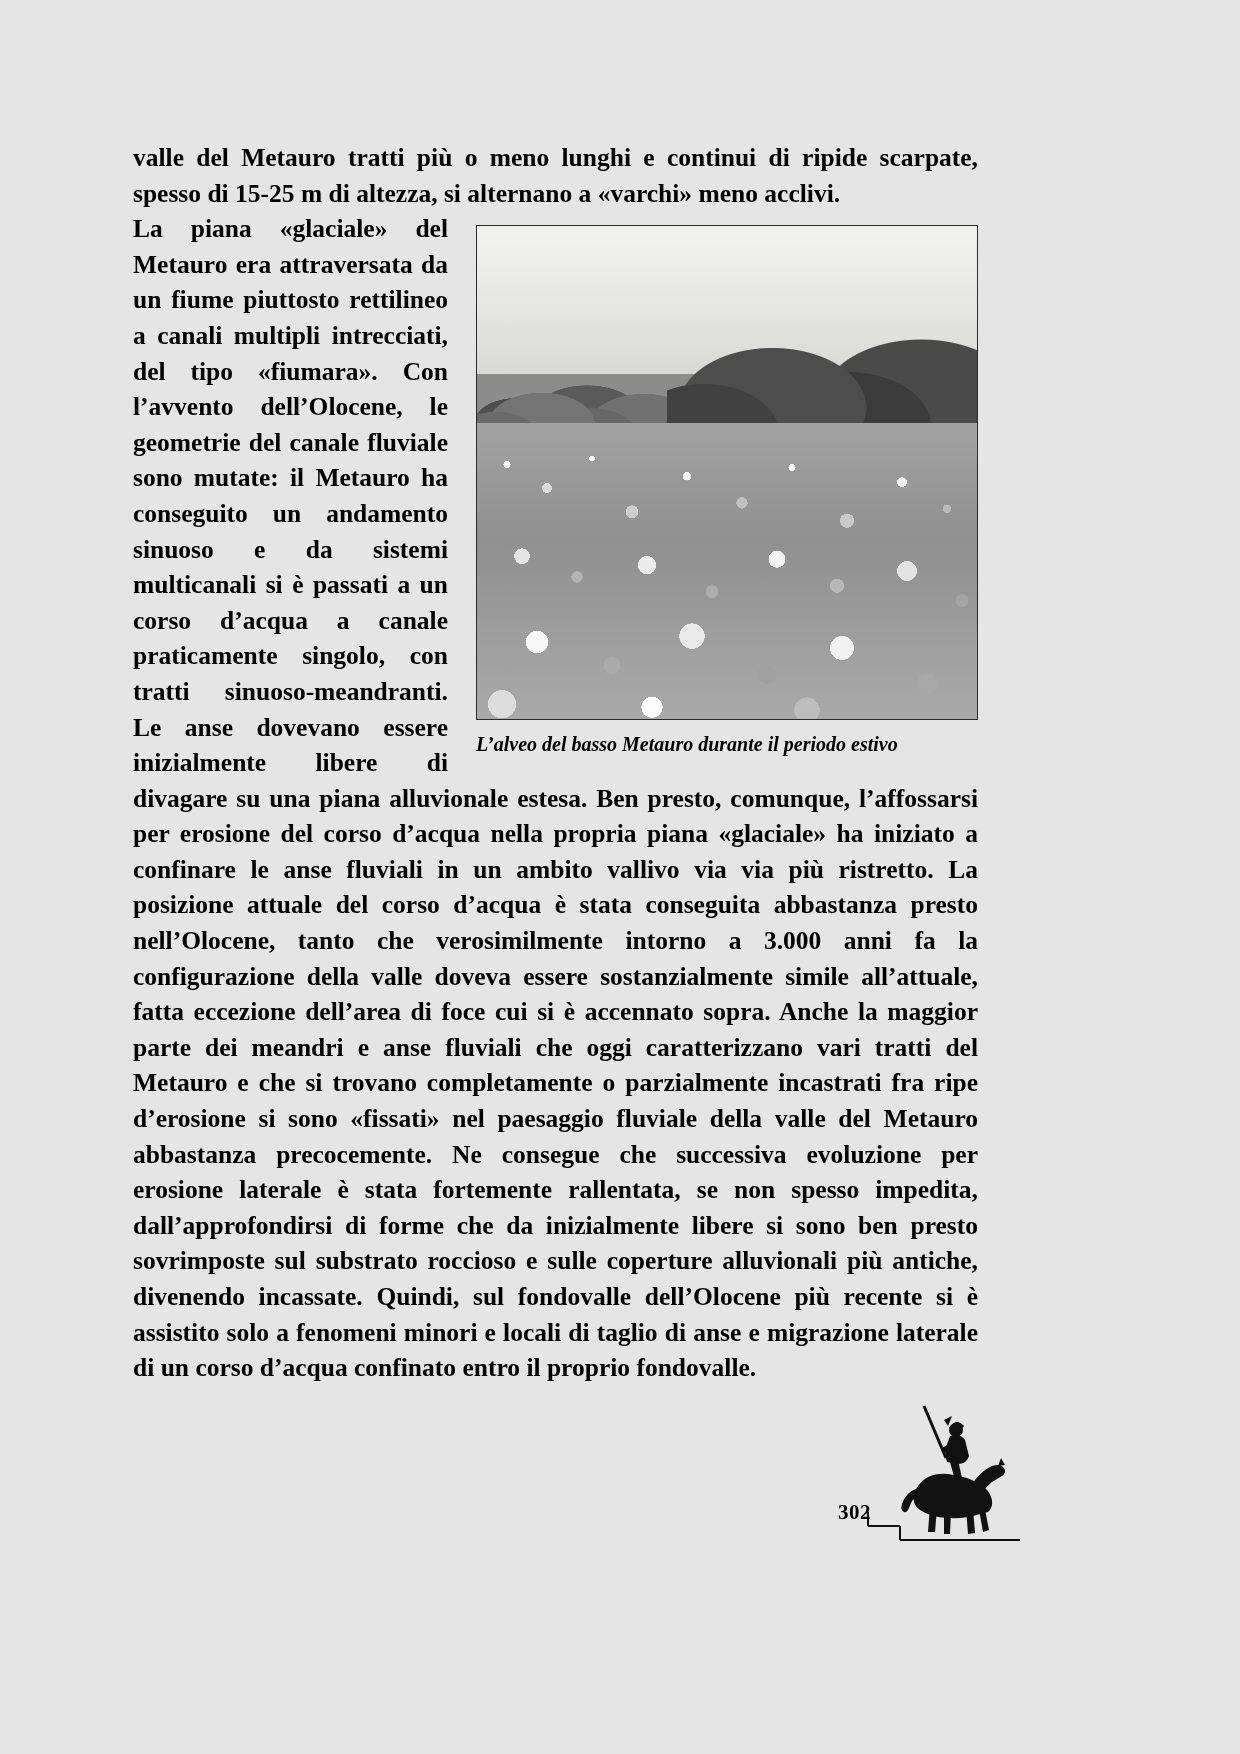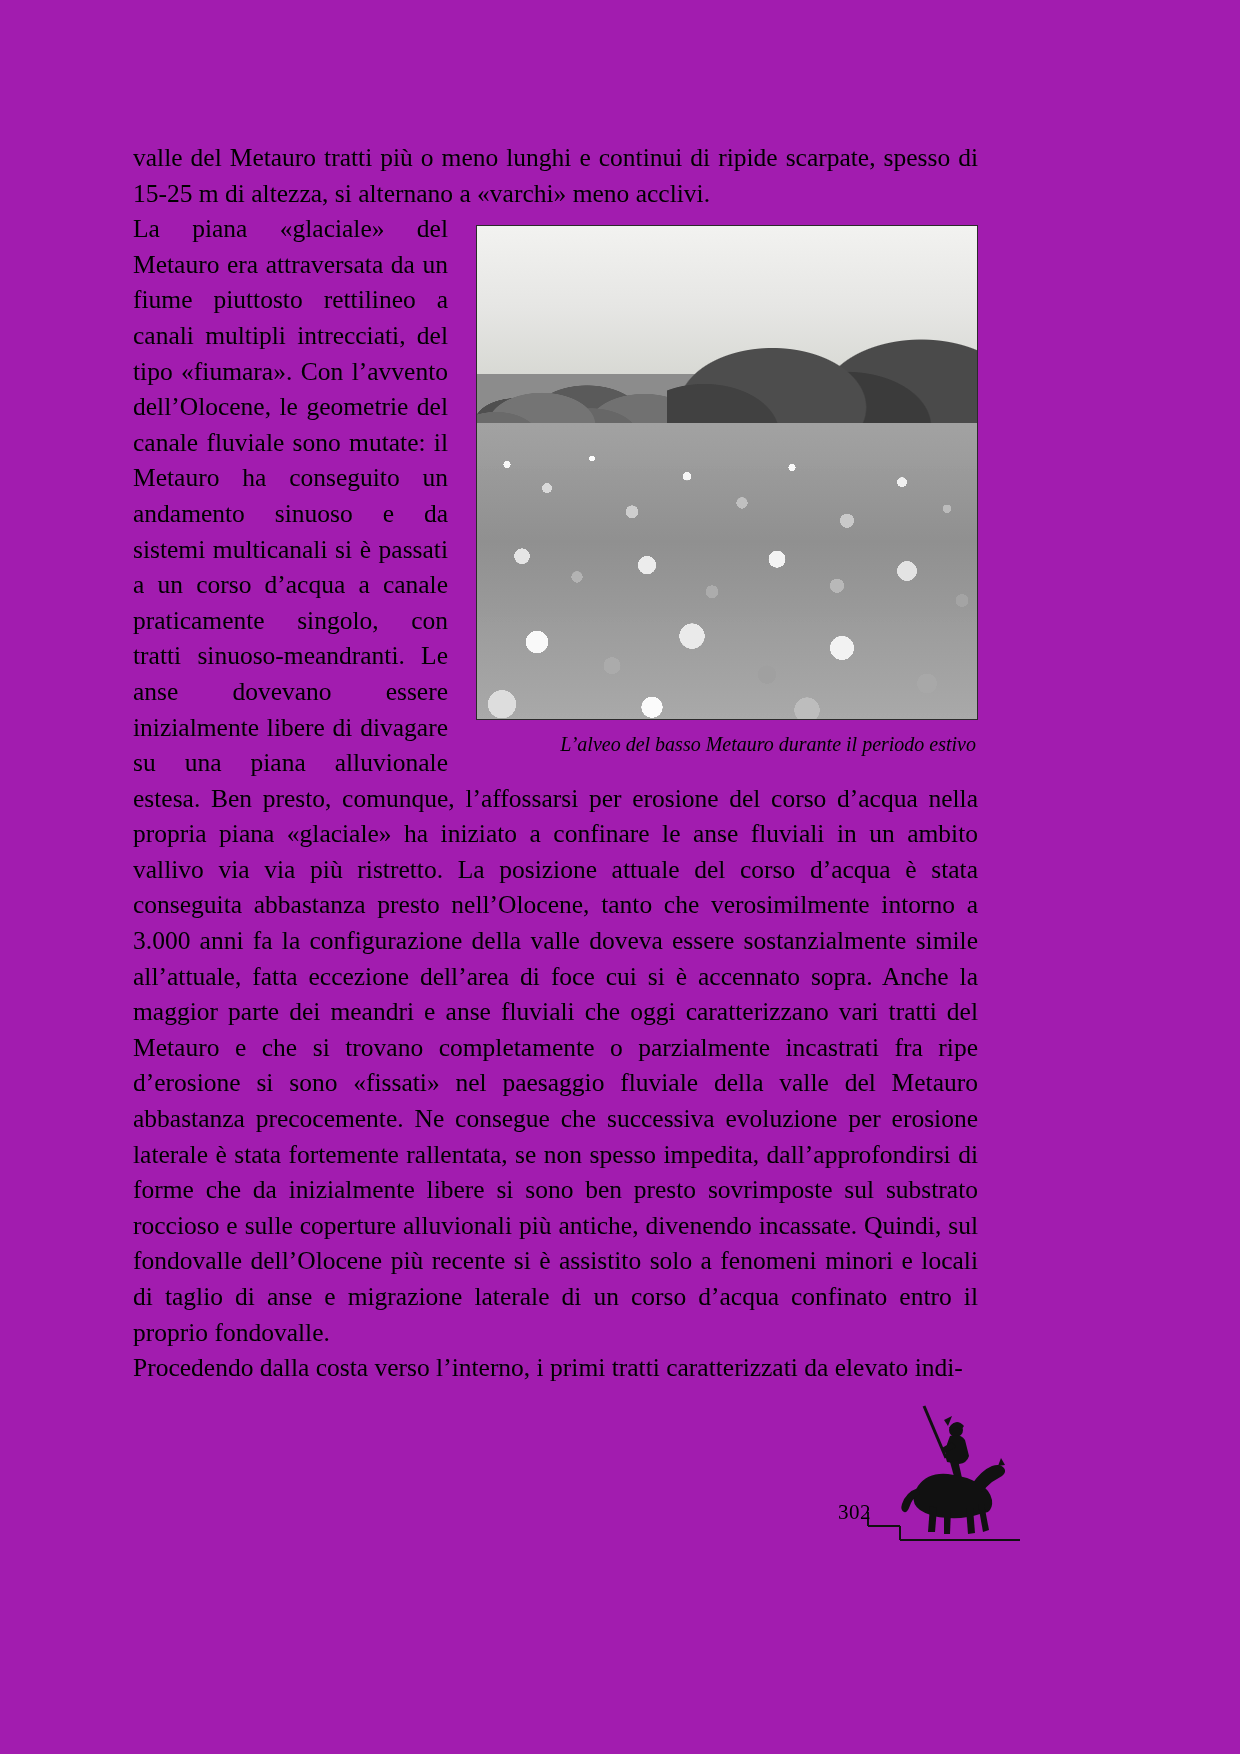--- a/index.html
+++ b/index.html
@@ -13,21 +13,22 @@
     height: 1754px;
     position: relative;
     font-family: "Liberation Serif", "DejaVu Serif", serif;
     color: #000000;
     overflow: hidden;
   }
 
   .page {
     position: absolute;
     inset: 0;
-    background: #a21caf;
+    background: #e5e5e5;
+    font-weight: bold;
   }
 
   
   .content {
     position: absolute;
     left: 133px;
     top: 140px;
     width: 845px;
   }
 
@@ -161,21 +162,21 @@
     top: 44%;
     width: 34%;
     height: 18%;
     background: linear-gradient(100deg, #cfcfcb 0%, #b6b6b1 100%);
     filter: grayscale(1) blur(0.6px);
   }
 
   .caption {
     width: 500px;
     margin-top: 11px;
-    text-align: right;
+    text-align: left;
     font-style: italic;
     font-size: 20px;
     line-height: 26px;
   }
 
   
   .footer {
     position: absolute;
     left: 820px;
     top: 1400px;
@@ -212,21 +213,20 @@
         <div class="treeline-near"></div>
         <div class="bank-left"></div>
         <div class="water"></div>
         <div class="gravel"></div>
       </div>
       <div class="caption">L’alveo del basso Metauro durante il periodo estivo</div>
     </div>
 
     <p class="para">La piana «glaciale» del Metauro era attraversata da un fiume piuttosto rettilineo a canali multipli intrecciati, del tipo «fiumara». Con l’avvento dell’Olocene, le geometrie del canale fluviale sono mutate: il Metauro ha conseguito un andamento sinuoso e da sistemi multicanali si è passati a un corso d’acqua a canale praticamente singolo, con tratti sinuoso-meandranti. Le anse dovevano essere inizialmente libere di divagare su una piana alluvionale estesa. Ben presto, comunque, l’affossarsi per erosione del corso d’acqua nella propria piana «glaciale» ha iniziato a confinare le anse fluviali in un ambito vallivo via via più ristretto. La posizione attuale del corso d’acqua è stata conseguita abbastanza presto nell’Olocene, tanto che verosimilmente intorno a 3.000 anni fa la configurazione della valle doveva essere sostanzialmente simile all’attuale, fatta eccezione dell’area di foce cui si è accennato sopra. Anche la maggior parte dei meandri e anse fluviali che oggi caratterizzano vari tratti del Metauro e che si trovano completamente o parzialmente incastrati fra ripe d’erosione si sono «fissati» nel paesaggio fluviale della valle del Metauro abbastanza precocemente. Ne consegue che successiva evoluzione per erosione laterale è stata fortemente rallentata, se non spesso impedita, dall’approfondirsi di forme che da inizialmente libere si sono ben presto sovrimposte sul substrato roccioso e sulle coperture alluvionali più antiche, divenendo incassate. Quindi, sul fondovalle dell’Olocene più recente si è assistito solo a fenomeni minori e locali di taglio di anse e migrazione laterale di un corso d’acqua confinato entro il proprio fondovalle.</p>
 
-    <p class="para">Procedendo dalla costa verso l’interno, i primi tratti caratterizzati da elevato indi-</p>
   </div>
 
   <div class="footer">
 
     <svg class="footer-logo" width="170" height="170" viewBox="0 0 170 170" aria-hidden="true">
 
       <line x1="64" y1="6" x2="86" y2="58" stroke="#111" stroke-width="3"></line>
 
       <path d="M84 20 L92 16 L88 26 Z" fill="#111"></path>
 

